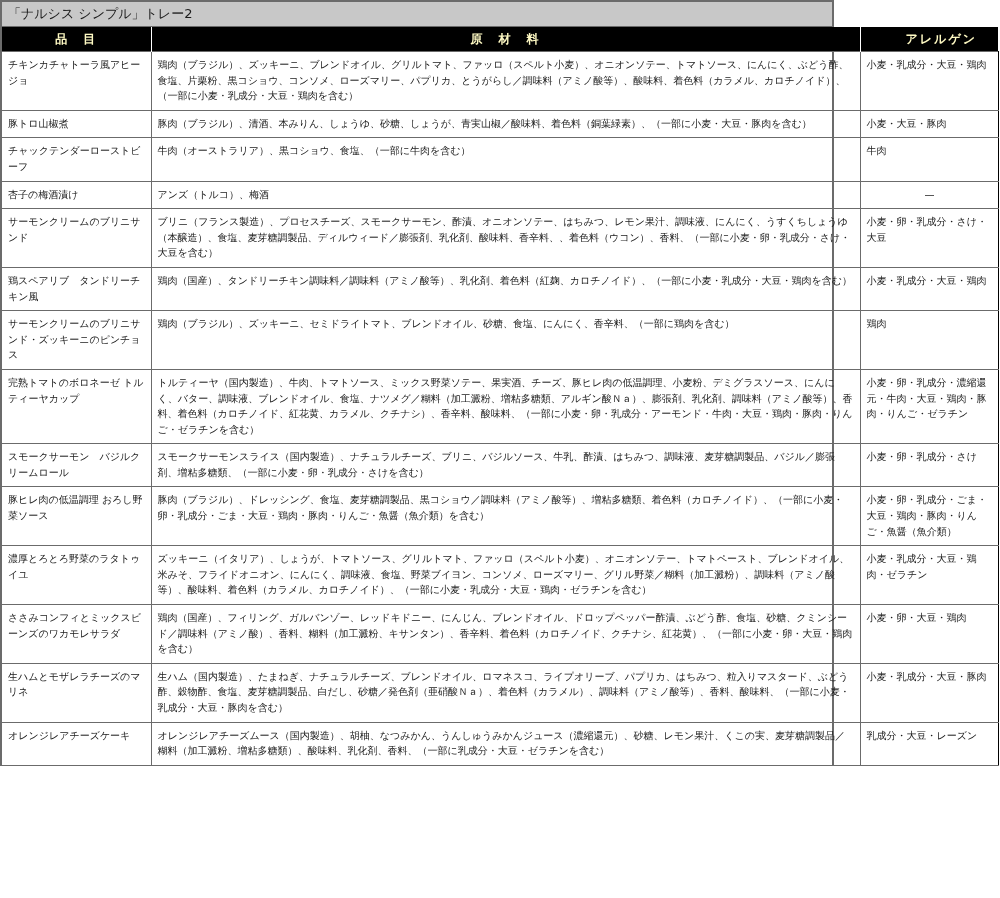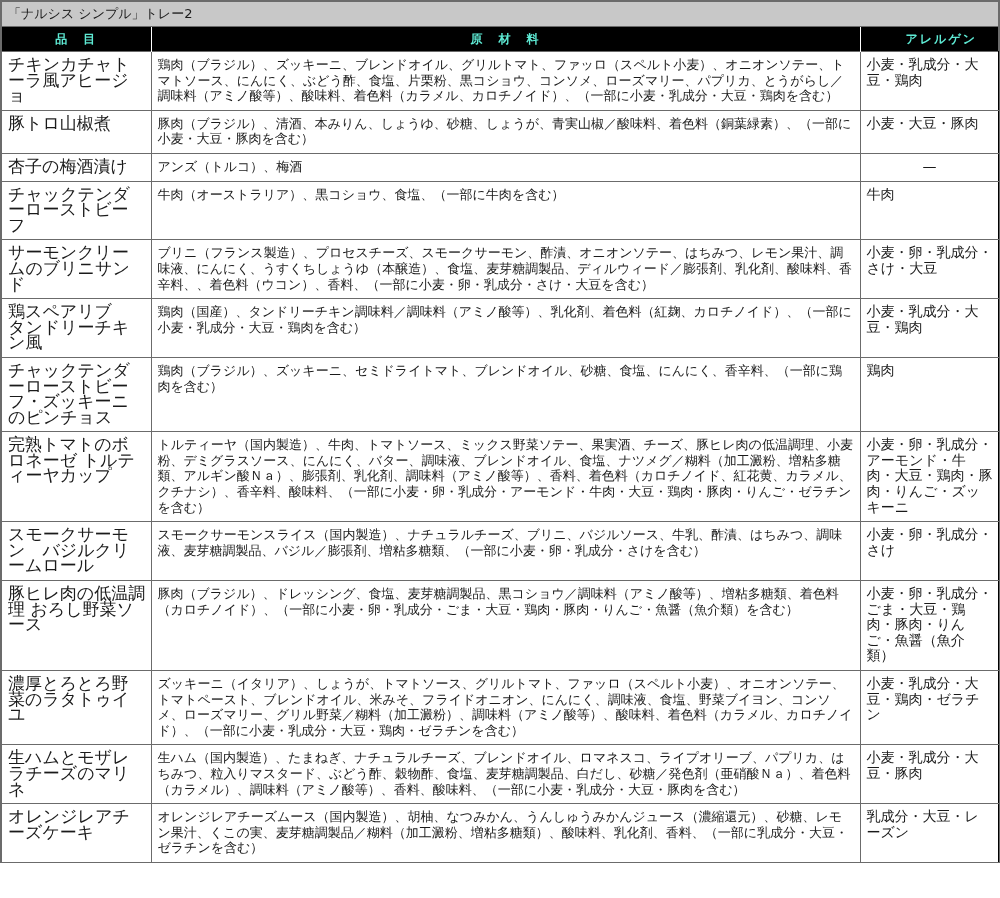--- a/index.html
+++ b/index.html
@@ -1,31 +1,31 @@
 <!DOCTYPE html>
 <html><head>
 <meta charset="utf-8">
 <style>
   html, body { margin:0; padding:0; background:#ffffff; }
   body { width:1000px; height:898px; overflow:hidden; font-family:"DejaVu Sans", "Liberation Sans", sans-serif; color:#1a1a1a; }
-  .sheet { position:relative; width:1000px; }
+  .sheet { position:relative; width:834px; }
   .frame { border:2px solid #6b6b6b; border-bottom:none; margin:0; }
   .title-bar { background:#c8c8c8; height:24px; line-height:24px; padding-left:6px; font-size:13px; border-bottom:1px solid #6b6b6b; }
   table { border-collapse:collapse; width:100%; table-layout:fixed; }
   col.c1 { width:149px; }
   col.c2 { width:709px; }
   col.c3 { width:138px; }
-  thead th { background:#000000; color:#5eead4; font-weight:bold; font-size:12px; height:24px; padding:0; border-right:1px solid #ffffff; }
+  thead th { background:#000000; color:#fef9c3; font-weight:bold; font-size:12px; height:24px; padding:0; border-right:1px solid #ffffff; }
   thead th:last-child { border-right:none;padding-left:24px; }
   thead th span { letter-spacing:2px; }
-  tbody td { border:1px solid #6b6b6b; vertical-align:top; font-size:13px; line-height:15.6px; padding:5px 5px 6px 6px; word-break:break-all; }
+  tbody td { border:1px solid #6b6b6b; vertical-align:top; font-size:10px; line-height:15.6px; padding:5px 5px 6px 6px; word-break:break-all; }
   tbody td:first-child { border-left:none; }
   tbody td:last-child { border-right:1.5px solid #000; }
-  td.product { font-size:17px; }
-  td.allergen { font-size:14px; }
+  td.product { font-size:10px; }
+  td.allergen { font-size:10px; }
   td.center { text-align:center; }
 </style>
 </head>
 <body>
 
 <div class="sheet">
   <div class="frame">
     <div class="title-bar">「ナルシス シンプル」トレー2</div>
     <table>
       <colgroup>
@@ -45,63 +45,68 @@
             <td class="product">チキンカチャトーラ風アヒージョ</td>
             <td>鶏肉（ブラジル）、ズッキーニ、ブレンドオイル、グリルトマト、ファッロ（スペルト小麦）、オニオンソテー、トマトソース、にんにく、ぶどう酢、食塩、片栗粉、黒コショウ、コンソメ、ローズマリー、パプリカ、とうがらし／調味料（アミノ酸等）、酸味料、着色料（カラメル、カロチノイド）、（一部に小麦・乳成分・大豆・鶏肉を含む）</td>
             <td class="allergen">小麦・乳成分・大豆・鶏肉</td>
           </tr>
         <tr>
             <td class="product">豚トロ山椒煮</td>
             <td>豚肉（ブラジル）、清酒、本みりん、しょうゆ、砂糖、しょうが、青実山椒／酸味料、着色料（銅葉緑素）、（一部に小麦・大豆・豚肉を含む）</td>
             <td class="allergen">小麦・大豆・豚肉</td>
           </tr>
         <tr>
+            <td class="product">チャックテンダーローストビーフ</td>
+            <td>牛肉（オーストラリア）、黒コショウ、食塩、（一部に牛肉を含む）</td>
+            <td class="allergen">牛肉</td>
+          </tr>
+        <tr>
             <td class="product">杏子の梅酒漬け</td>
             <td>アンズ（トルコ）、梅酒</td>
             <td class="allergen center">—</td>
-          </tr>
-        <tr>
-            <td class="product">チャックテンダーローストビーフ</td>
-            <td>牛肉（オーストラリア）、黒コショウ、食塩、（一部に牛肉を含む）</td>
-            <td class="allergen">牛肉</td>
           </tr>
         <tr>
             <td class="product">サーモンクリームのブリニサンド</td>
             <td>ブリニ（フランス製造）、プロセスチーズ、スモークサーモン、酢漬、オニオンソテー、はちみつ、レモン果汁、調味液、にんにく、うすくちしょうゆ（本醸造）、食塩、麦芽糖調製品、ディルウィード／膨張剤、乳化剤、酸味料、香辛料、、着色料（ウコン）、香料、（一部に小麦・卵・乳成分・さけ・大豆を含む）</td>
             <td class="allergen">小麦・卵・乳成分・さけ・大豆</td>
           </tr>
         <tr>
             <td class="product">鶏スペアリブ　タンドリーチキン風</td>
             <td>鶏肉（国産）、タンドリーチキン調味料／調味料（アミノ酸等）、乳化剤、着色料（紅麹、カロチノイド）、（一部に小麦・乳成分・大豆・鶏肉を含む）</td>
             <td class="allergen">小麦・乳成分・大豆・鶏肉</td>
           </tr>
         <tr>
-            <td class="product">チャックテンダーローストビーフ・ズッキーニのピンチョス</td>
+            <td class="product">サーモンクリームのブリニサンド・ズッキーニのピンチョス</td>
             <td>鶏肉（ブラジル）、ズッキーニ、セミドライトマト、ブレンドオイル、砂糖、食塩、にんにく、香辛料、（一部に鶏肉を含む）</td>
             <td class="allergen">鶏肉</td>
           </tr>
         <tr>
             <td class="product">完熟トマトのボロネーゼ トルティーヤカップ</td>
             <td>トルティーヤ（国内製造）、牛肉、トマトソース、ミックス野菜ソテー、果実酒、チーズ、豚ヒレ肉の低温調理、小麦粉、デミグラスソース、にんにく、バター、調味液、ブレンドオイル、食塩、ナツメグ／糊料（加工澱粉、増粘多糖類、アルギン酸Ｎａ）、膨張剤、乳化剤、調味料（アミノ酸等）、香料、着色料（カロチノイド、紅花黄、カラメル、クチナシ）、香辛料、酸味料、（一部に小麦・卵・乳成分・アーモンド・牛肉・大豆・鶏肉・豚肉・りんご・ゼラチンを含む）</td>
-            <td class="allergen">小麦・卵・乳成分・アーモンド・牛肉・大豆・鶏肉・豚肉・りんご・ズッキーニ</td>
+            <td class="allergen">小麦・卵・乳成分・濃縮還元・牛肉・大豆・鶏肉・豚肉・りんご・ゼラチン</td>
           </tr>
         <tr>
             <td class="product">スモークサーモン　バジルクリームロール</td>
             <td>スモークサーモンスライス（国内製造）、ナチュラルチーズ、ブリニ、バジルソース、牛乳、酢漬、はちみつ、調味液、麦芽糖調製品、バジル／膨張剤、増粘多糖類、（一部に小麦・卵・乳成分・さけを含む）</td>
             <td class="allergen">小麦・卵・乳成分・さけ</td>
           </tr>
         <tr>
             <td class="product">豚ヒレ肉の低温調理 おろし野菜ソース</td>
             <td>豚肉（ブラジル）、ドレッシング、食塩、麦芽糖調製品、黒コショウ／調味料（アミノ酸等）、増粘多糖類、着色料（カロチノイド）、（一部に小麦・卵・乳成分・ごま・大豆・鶏肉・豚肉・りんご・魚醤（魚介類）を含む）</td>
             <td class="allergen">小麦・卵・乳成分・ごま・大豆・鶏肉・豚肉・りんご・魚醤（魚介類）</td>
           </tr>
         <tr>
             <td class="product">濃厚とろとろ野菜のラタトゥイユ</td>
             <td>ズッキーニ（イタリア）、しょうが、トマトソース、グリルトマト、ファッロ（スペルト小麦）、オニオンソテー、トマトペースト、ブレンドオイル、米みそ、フライドオニオン、にんにく、調味液、食塩、野菜ブイヨン、コンソメ、ローズマリー、グリル野菜／糊料（加工澱粉）、調味料（アミノ酸等）、酸味料、着色料（カラメル、カロチノイド）、（一部に小麦・乳成分・大豆・鶏肉・ゼラチンを含む）</td>
             <td class="allergen">小麦・乳成分・大豆・鶏肉・ゼラチン</td>
+          </tr>
+        <tr>
+            <td class="product">ささみコンフィとミックスビーンズのワカモレサラダ</td>
+            <td>鶏肉（国産）、フィリング、ガルバンゾー、レッドキドニー、にんじん、ブレンドオイル、ドロップペッパー酢漬、ぶどう酢、食塩、砂糖、クミンシード／調味料（アミノ酸）、香料、糊料（加工澱粉、キサンタン）、香辛料、着色料（カロチノイド、クチナシ、紅花黄）、（一部に小麦・卵・大豆・鶏肉を含む）</td>
+            <td class="allergen">小麦・卵・大豆・鶏肉</td>
           </tr>
         <tr>
             <td class="product">生ハムとモザレラチーズのマリネ</td>
             <td>生ハム（国内製造）、たまねぎ、ナチュラルチーズ、ブレンドオイル、ロマネスコ、ライプオリーブ、パプリカ、はちみつ、粒入りマスタード、ぶどう酢、穀物酢、食塩、麦芽糖調製品、白だし、砂糖／発色剤（亜硝酸Ｎａ）、着色料（カラメル）、調味料（アミノ酸等）、香料、酸味料、（一部に小麦・乳成分・大豆・豚肉を含む）</td>
             <td class="allergen">小麦・乳成分・大豆・豚肉</td>
           </tr>
         <tr>
             <td class="product">オレンジレアチーズケーキ</td>
             <td>オレンジレアチーズムース（国内製造）、胡柚、なつみかん、うんしゅうみかんジュース（濃縮還元）、砂糖、レモン果汁、くこの実、麦芽糖調製品／糊料（加工澱粉、増粘多糖類）、酸味料、乳化剤、香料、（一部に乳成分・大豆・ゼラチンを含む）</td>
             <td class="allergen">乳成分・大豆・レーズン</td>

